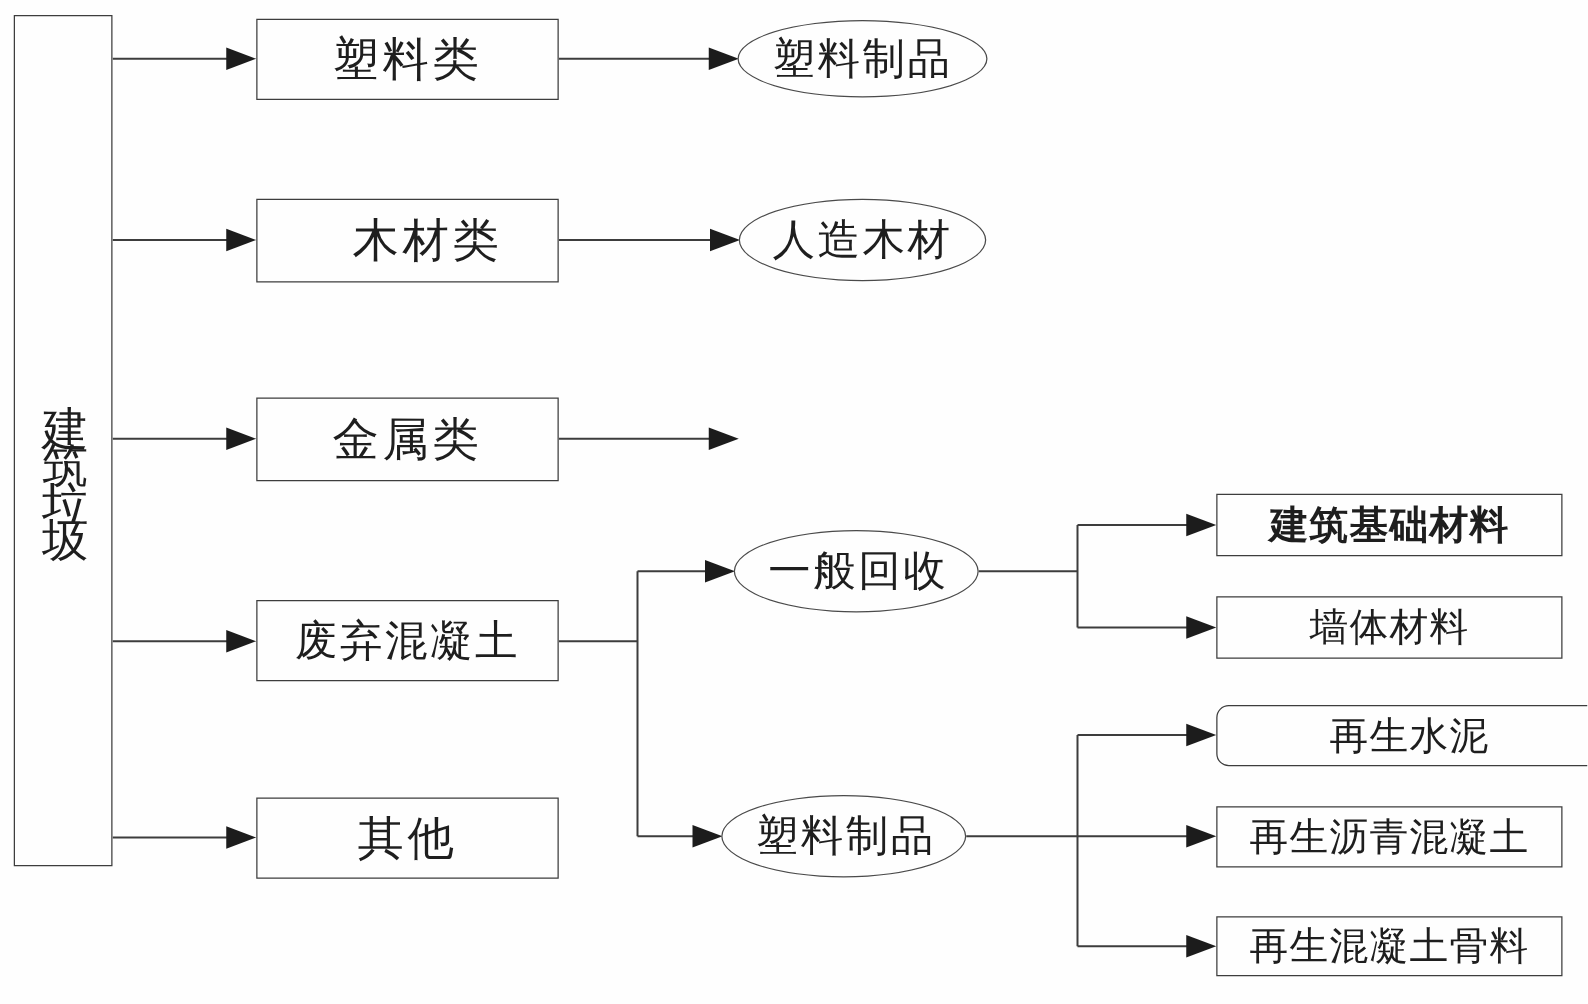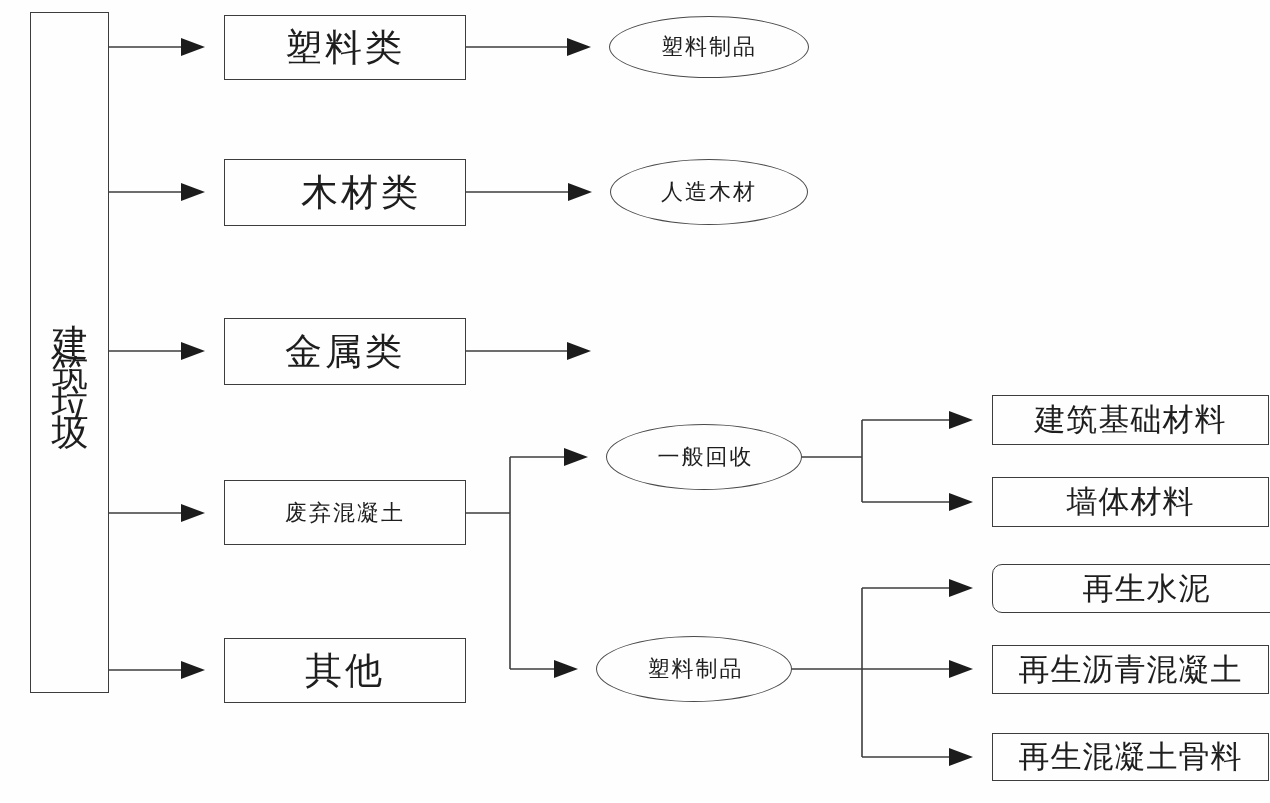--- a/index.html
+++ b/index.html
@@ -23,39 +23,38 @@
     height: 803px;
   }
   .node {
     position: absolute;
     display: flex;
     align-items: center;
     justify-content: center;
     box-sizing: border-box;
     background: #fefefe;
     text-align: center;
-    margin-left: 19px;
   }
   .rect {
     border: 1.6px solid #3d3d3d;
   }
   .ellipse {
     border: 1.6px solid #4a4a4a;
     border-radius: 50%;
   }
   .root-box {
     border: 1.6px solid #3d3d3d;
     font-size: 37px;
     letter-spacing: 30px;
     writing-mode: vertical-rl;
     text-orientation: upright;
     padding-top: 4px;
   }
   .lbl-lg { font-size: 37px; letter-spacing: 3px; }
-  .lbl-md { font-size: 22px; letter-spacing: 2px; }
+  .lbl-md { font-size: 34px; letter-spacing: 2px; }
   .lbl-sm { font-size: 31px; letter-spacing: 1px; }
   .shift { text-indent: 3px; }
 </style>
 </head>
 <body>
 
 <div id="canvas">
 
   <svg id="connector-layer" viewBox="0 0 1270 803" xmlns="http://www.w3.org/2000/svg">
     <g stroke="#3d3d3d" stroke-width="1.6" fill="none">
@@ -112,19 +111,19 @@
   <div class="node rect lbl-lg" style="left:205px; top:318px; width:242px; height:67px;">金属类</div>
   <div class="node rect lbl-md" style="left:205px; top:480px; width:242px; height:65px;">废弃混凝土</div>
   <div class="node rect lbl-lg" style="left:205px; top:638px; width:242px; height:65px;">其他</div>
 
   <div class="node ellipse lbl-md" style="left:590px; top:16px;  width:200px; height:62px;">塑料制品</div>
   <div class="node ellipse lbl-md" style="left:591px; top:159px; width:198px; height:66px;">人造木材</div>
 
   <div class="node ellipse lbl-md shift" style="left:587px; top:424px; width:196px; height:66px;">一般回收</div>
   <div class="node ellipse lbl-md shift" style="left:577px; top:636px; width:196px; height:66px;">塑料制品</div>
 
-  <div class="node rect lbl-sm" style="left:973px; top:395px; width:277px; height:50px;">建筑基础材料</div>
+  <div class="node rect lbl-sm" style="left:973px; top:395px; width:277px; height:50px;font-weight:bold;">建筑基础材料</div>
   <div class="node rect lbl-sm" style="left:973px; top:477px; width:277px; height:50px;">墙体材料</div>
   <div class="node rect lbl-sm" style="left:973px; top:564px; width:309px; height:49px;border-radius:10px;">再生水泥</div>
   <div class="node rect lbl-sm" style="left:973px; top:645px; width:277px; height:49px;">再生沥青混凝土</div>
   <div class="node rect lbl-sm" style="left:973px; top:733px; width:277px; height:48px;">再生混凝土骨料</div>
 
 </div>
 
 </body></html>

